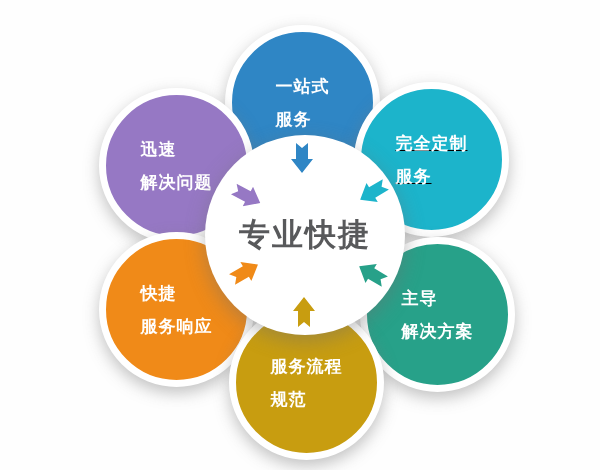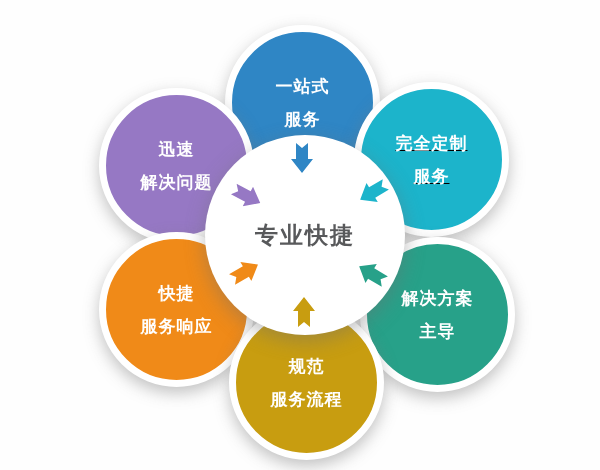--- a/index.html
+++ b/index.html
@@ -19,21 +19,20 @@
     position: absolute;
     width: 155px;
     height: 155px;
     box-sizing: border-box;
     border: 7px solid #ffffff;
     border-radius: 50%;
     box-shadow: 0 6px 16px rgba(120,120,120,0.45);
     display: flex;
     align-items: center;
     justify-content: center;
-    text-align: center;
   }
   .petal-text {
     color: #ffffff;
     font-size: 17px;
     font-weight: bold;
     line-height: 1.9;
     letter-spacing: 1px;
   }
   .petal-top        { left: 225px; top: 25px;  }
   .petal-top-left   { left: 99px;  top: 88px;  }
@@ -49,21 +48,21 @@
     width: 200px;
     height: 200px;
     border-radius: 50%;
     background: #ffffff;
     box-shadow: 0 6px 20px rgba(110,110,110,0.45);
     display: flex;
     align-items: center;
     justify-content: center;
   }
   .center-label {
-    font-size: 23px;
+    font-size: 31px;
     font-weight: bold;
     color: #58595b;
     letter-spacing: 2px;
   }
   .arrow {
     position: absolute;
     width: 30px;
     height: 22px;
   }
   .arrow-top         { left: 287px; top: 147px; transform: rotate(90deg); }
@@ -101,29 +100,29 @@
 
   <div class="petal petal-bottom-left" style="background-color: rgb(240, 138, 24);">
     <div class="petal-text">
       <div>快捷</div>
       <div>服务响应</div>
     </div>
   </div>
 
   <div class="petal petal-bottom-right" style="background-color: rgb(39, 161, 137);">
     <div class="petal-text">
+      <div>主导</div>
       <div>解决方案</div>
-      <div>主导</div>
     </div>
   </div>
 
   <div class="petal petal-bottom" style="background-color: rgb(200, 157, 16);">
     <div class="petal-text">
+      <div>服务流程</div>
       <div>规范</div>
-      <div>服务流程</div>
     </div>
   </div>
 
   <div class="center-circle">
     <div class="center-label">专业快捷</div>
   </div>
 
   <svg class="arrow arrow-top" width="30" height="22" viewBox="0 0 30 22">
     <polygon points="0,5 16,5 16,0 30,11 16,22 16,17 0,17 5,11" fill="#2f86c5"></polygon>
   </svg>

